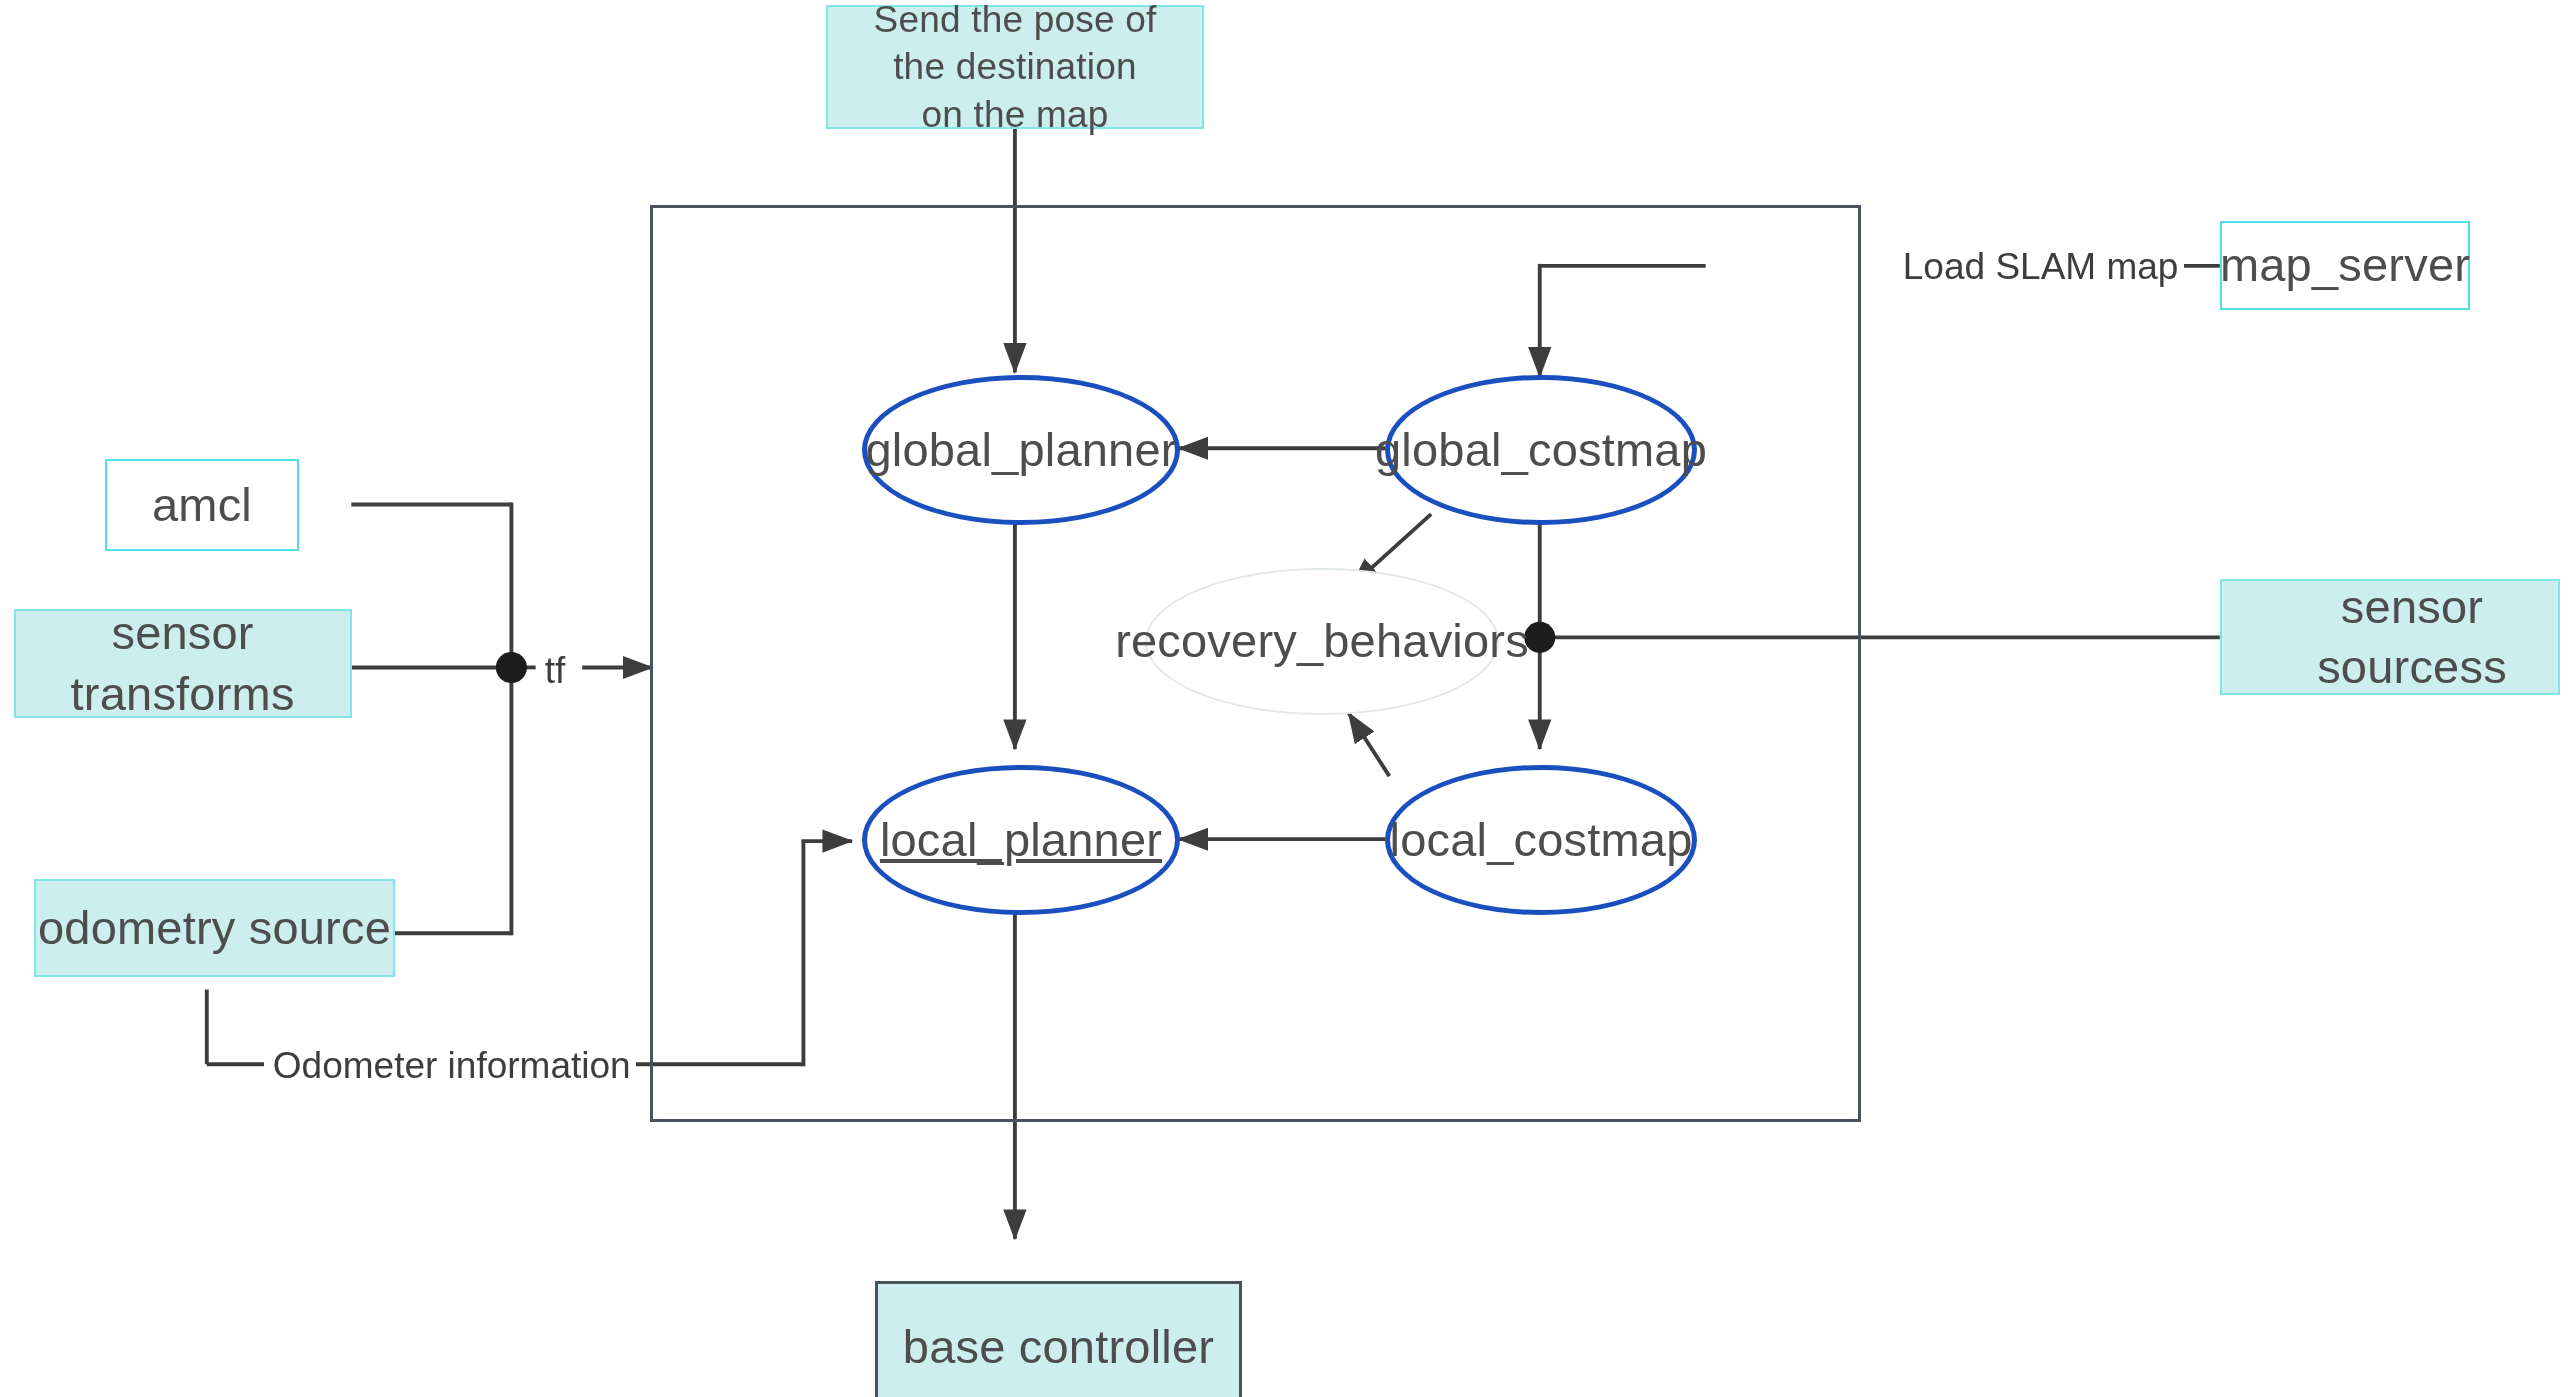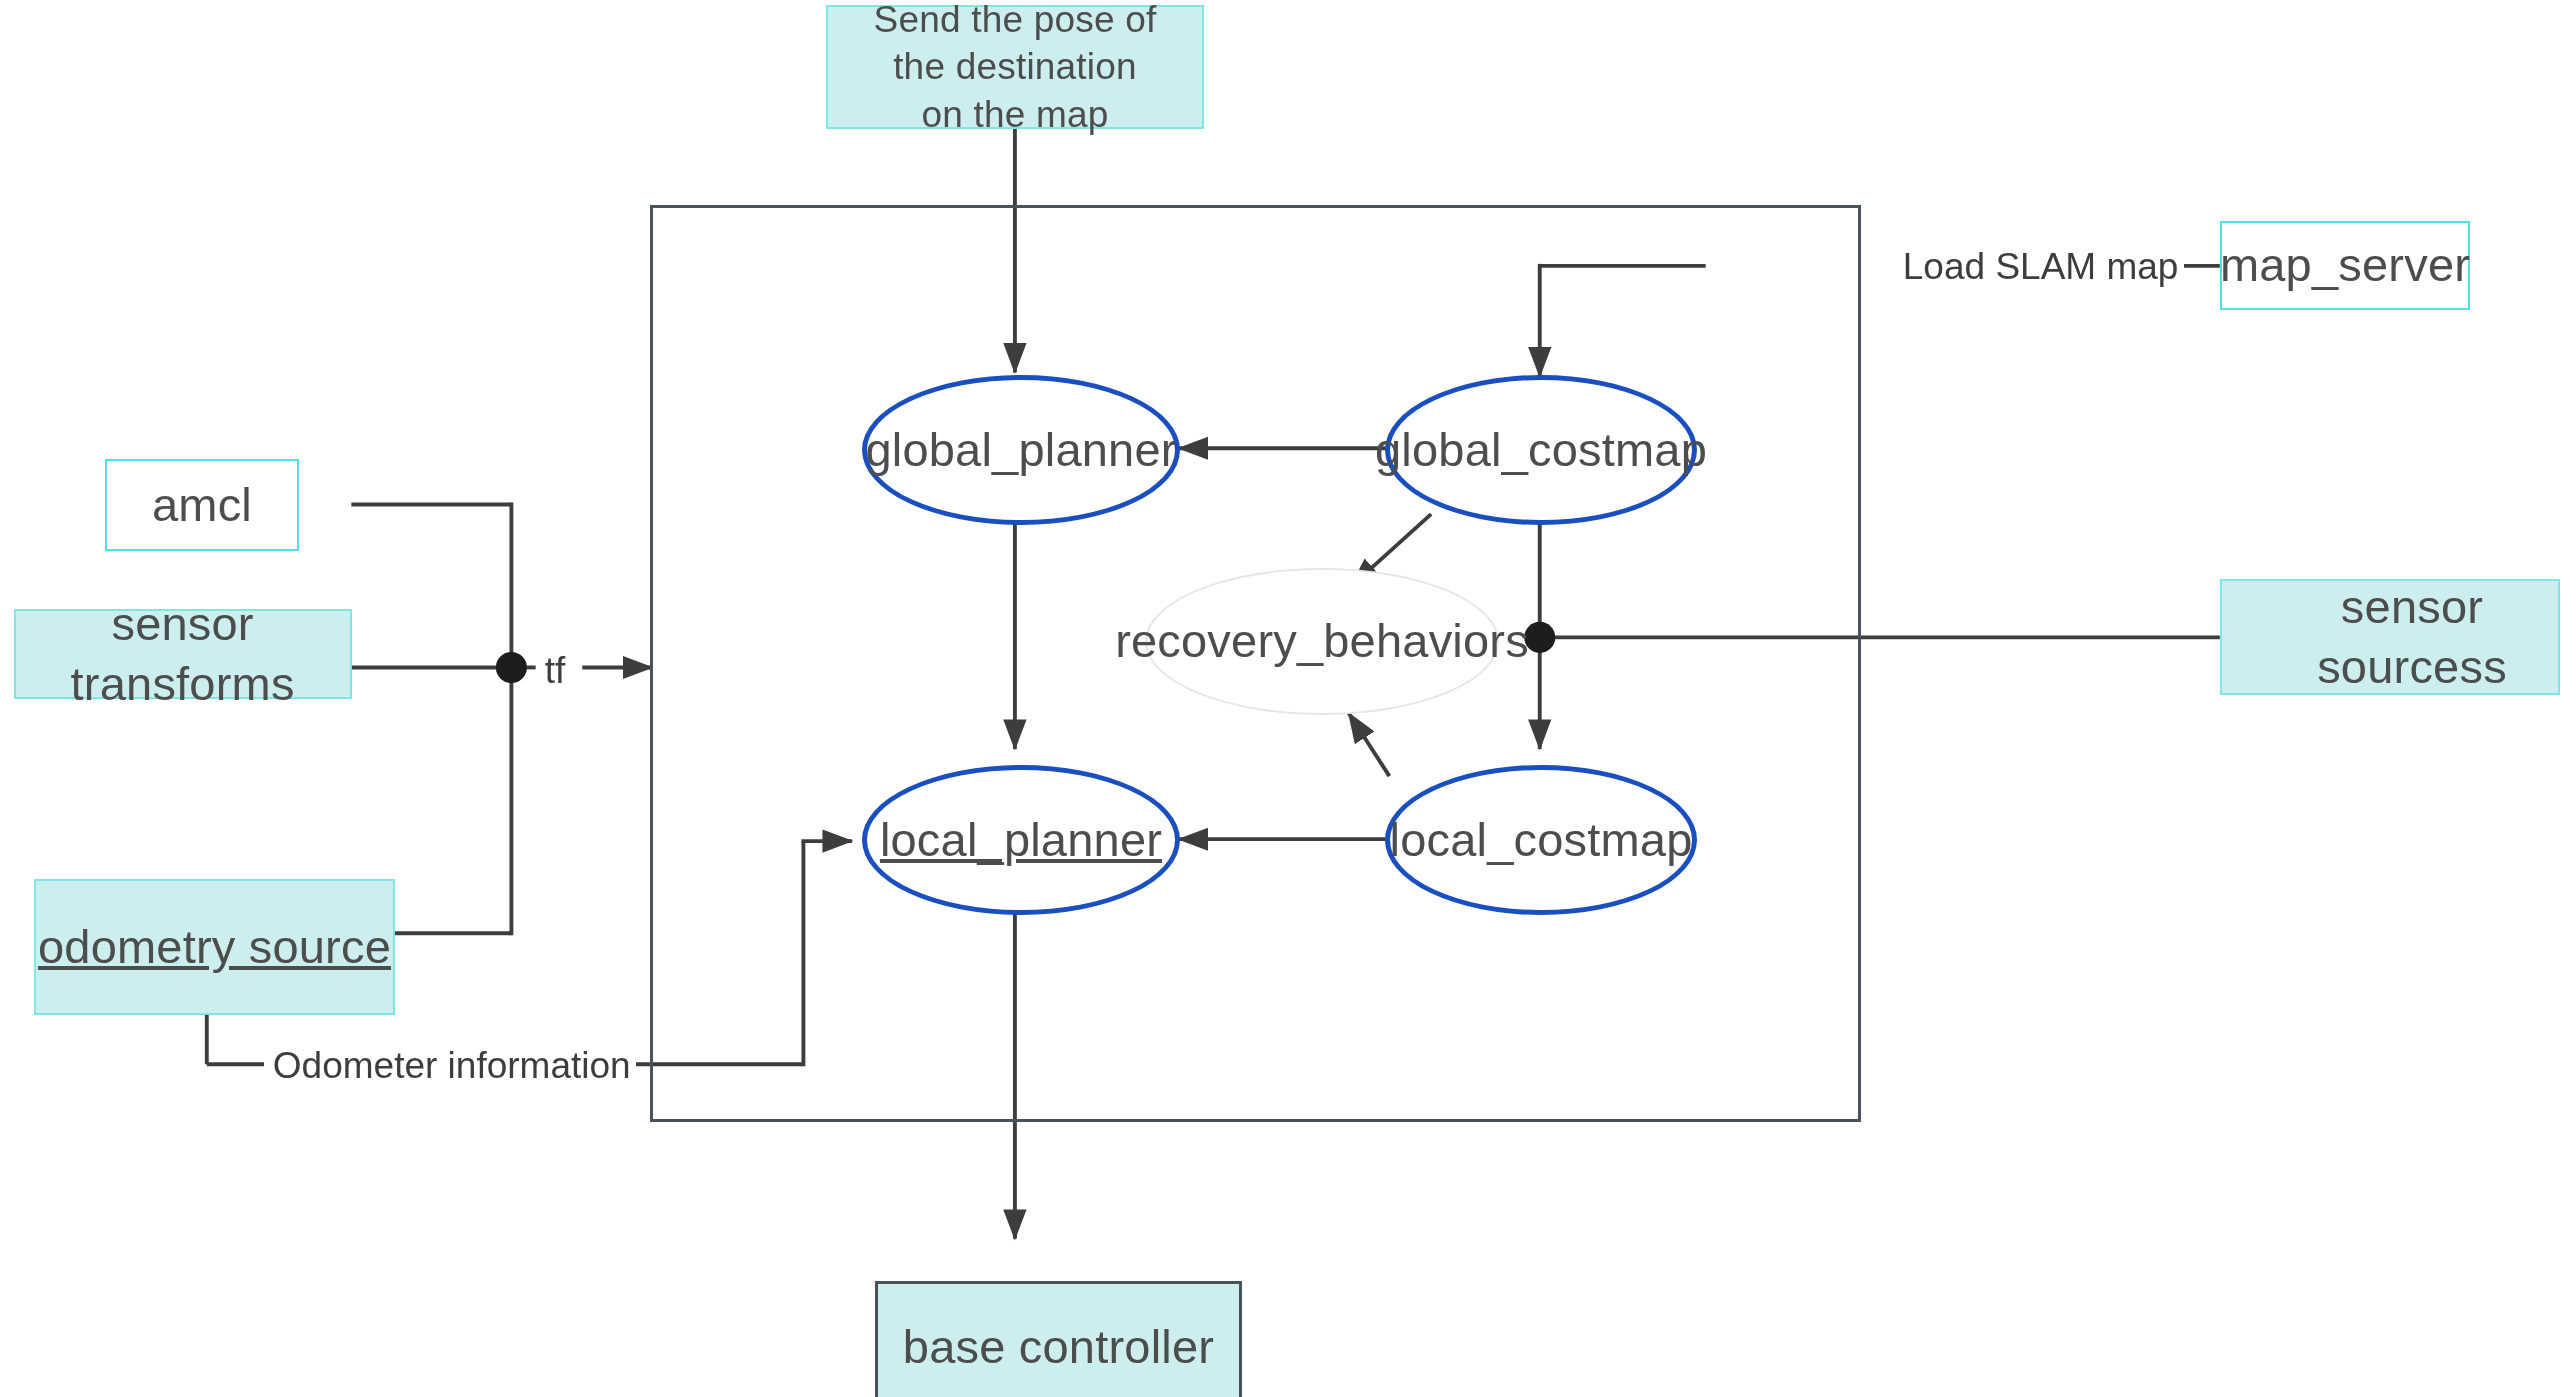--- a/index.html
+++ b/index.html
@@ -144,23 +144,23 @@
   <div class="container-box" style="left:650px; top:205px; width:1211px; height:917px;"></div>
 
   <div class="node rect-fill fs-38" style="left:826px; top:4.9px; width:378px; height:124px; white-space:pre-line;">Send the pose of
 the destination
 on the map</div>
 
   <div class="node rect-outline fs-40" style="left:2220px; top:221px; width:250px; height:89px;">map_server</div>
 
   <div class="node rect-outline fs-40" style="left:105px; top:459px; width:194px; height:92px;">amcl</div>
 
-  <div class="node rect-fill fs-40" style="left:13.6px; top:609px; width:338px; height:90px;">sensor transforms</div>
+  <div class="node rect-fill fs-40" style="left:13.6px; top:609px; width:338px; height:109px;">sensor transforms</div>
 
-  <div class="node rect-fill fs-40" style="left:34px; top:879px; width:361px; height:136px;text-decoration:underline;">odometry source</div>
+  <div class="node rect-fill fs-40" style="left:34px; top:879px; width:361px; height:98px;">odometry source</div>
 
   <div class="node rect-fill fs-40" style="left:2220px; top:579px; width:340px; height:116px;padding-left:44px;">sensor sourcess</div>
 
   <div class="node rect-dark fs-40" style="left:875px; top:1241px; width:367px; height:133px;margin-top:40px;">base controller</div>
 
   <div class="node ellipse-blue fs-40" style="left:862px; top:375px; width:318px; height:150px;">global_planner</div>
 
   <div class="node ellipse-blue fs-40" style="left:1385px; top:375px; width:312px; height:150px;">global_costmap</div>
 
   <div class="node ellipse-pale fs-40" style="left:1125px; top:568px; width:354px; height:147px;">recovery_behaviors</div>

